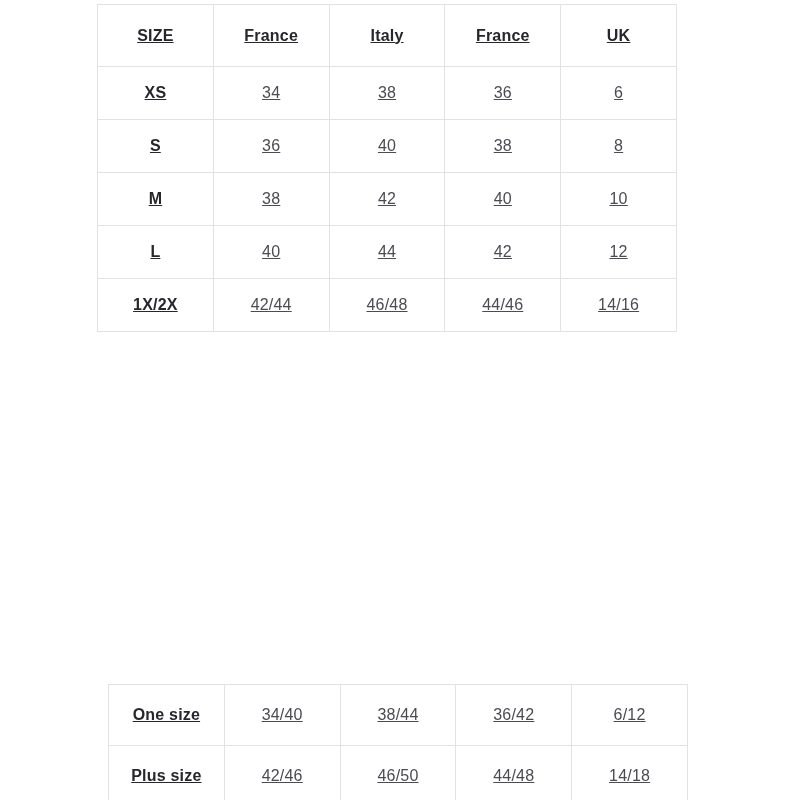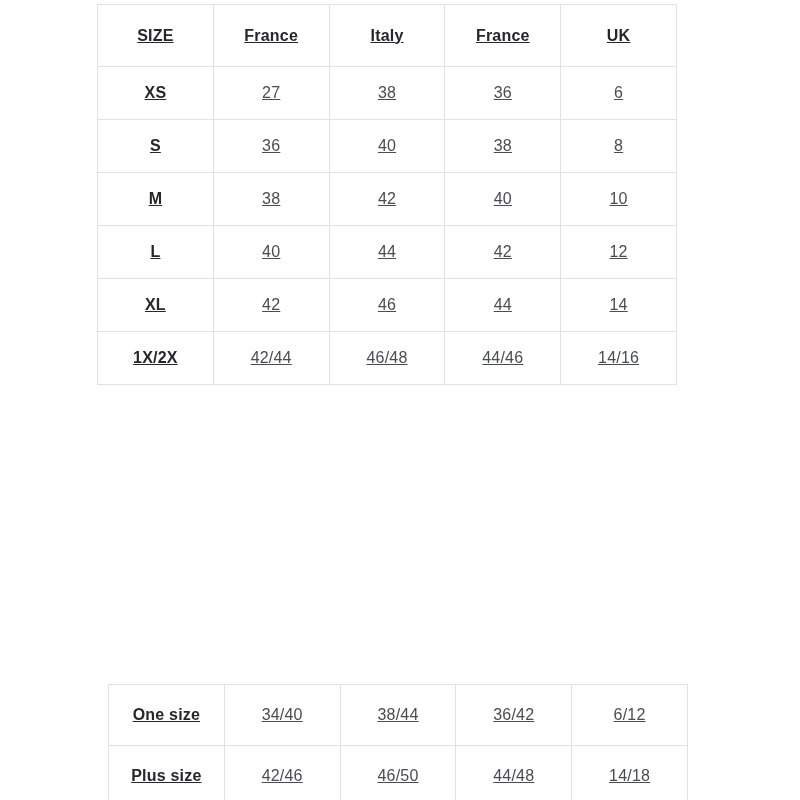--- a/index.html
+++ b/index.html
@@ -66,21 +66,21 @@
           <th>SIZE</th>
           <th>France</th>
           <th>Italy</th>
           <th>France</th>
           <th>UK</th>
         </tr>
     </thead>
     <tbody id="main-body">
         <tr>
           <th>XS</th>
-          <td>27</td>
+          <td>34</td>
           <td>38</td>
           <td>36</td>
           <td>6</td>
         </tr>
         <tr>
           <th>S</th>
           <td>36</td>
           <td>40</td>
           <td>38</td>
           <td>8</td>
@@ -91,27 +91,20 @@
           <td>42</td>
           <td>40</td>
           <td>10</td>
         </tr>
         <tr>
           <th>L</th>
           <td>40</td>
           <td>44</td>
           <td>42</td>
           <td>12</td>
-        </tr>
-        <tr>
-          <th>XL</th>
-          <td>42</td>
-          <td>46</td>
-          <td>44</td>
-          <td>14</td>
         </tr>
         <tr>
           <th>1X/2X</th>
           <td>42/44</td>
           <td>46/48</td>
           <td>44/46</td>
           <td>14/16</td>
         </tr>
       </tbody>
   </table>

